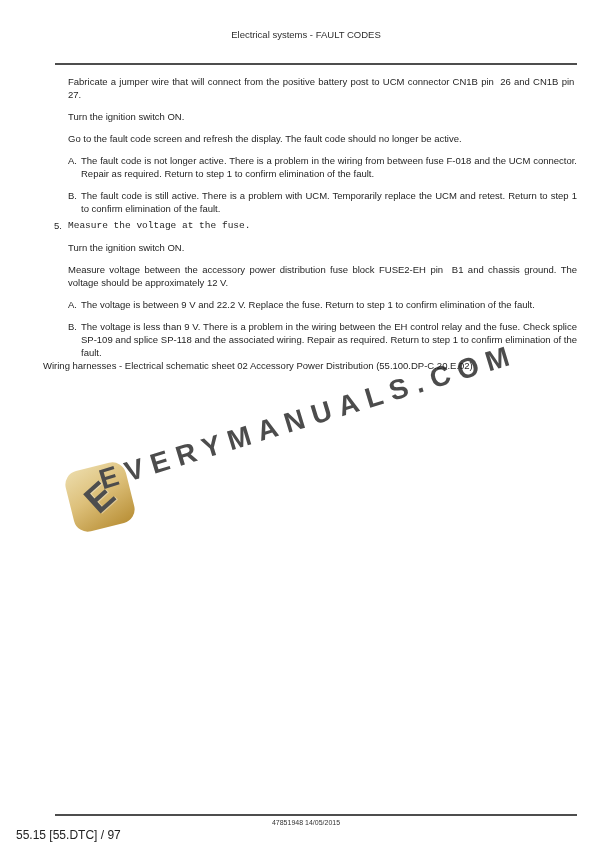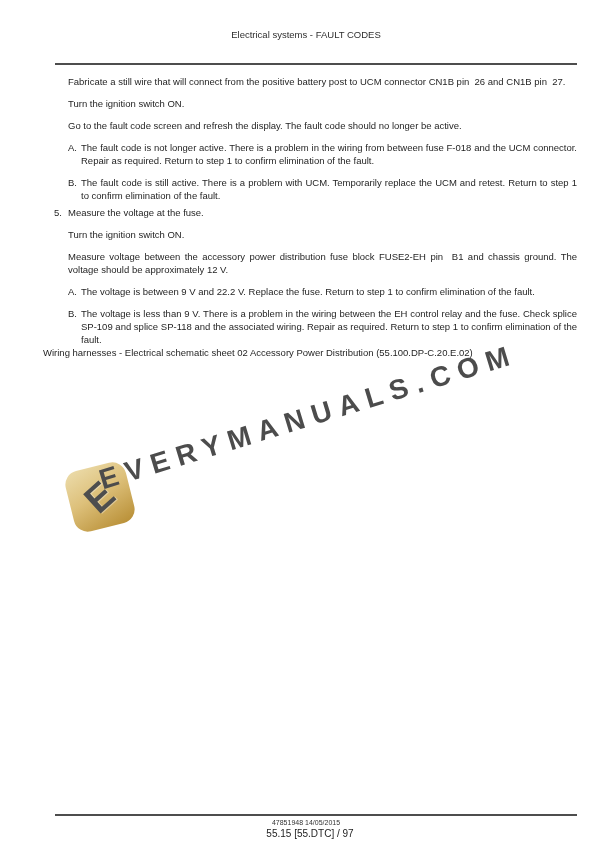--- a/index.html
+++ b/index.html
@@ -87,21 +87,21 @@
     margin-top: 9px;
   }
   .sub-item .marker { flex: 0 0 13px; }
   .sub-item .sub-text { flex: 1; text-align: justify; }
 
   .step-row {
     display: flex;
     margin-top: 4px;
   }
   .step-row .marker { flex: 0 0 14px; }
-  .step-row .step-text { flex: 1; }
+  .step-row .step-text { flex: 1; font-family: Liberation Mono, monospace; }
 
   .refs { margin-left: -11px; margin-top: 0; }
   .refs p { font-weight: bold; text-align: left; }
 
   
   .footer-rule {
     position: absolute;
     top: 814px; left: 55px;
     width: 522px; height: 2px;
     background: #4d4d4d;
@@ -110,23 +110,23 @@
   .footer-doc {
     position: absolute;
     top: 819px; left: 0; right: 0;
     text-align: center;
     font-size: 7px;
     color: #333333;
     z-index: 2;
   }
   .footer-page {
     position: absolute;
-    top: 828px; left: 8px; right: 0;
-    text-align: center;
-    font-size: 10px;
+    top: 828px; left: 16px; right: 0;
+    text-align: left;
+    font-size: 12px;
     color: #222222;
     z-index: 2;
   }
 </style>
 </head>
 <body>
 
 <div class="page">
 
   <div class="header-title">Electrical systems - FAULT CODES</div>
@@ -135,21 +135,21 @@
   <div class="watermark">
     <div class="wm-logo">
       <span class="wm-logo-letter">E</span>
     </div>
     <div class="wm-text">EVERYMANUALS.COM</div>
   </div>
 
   <div class="content">
 
     <div class="step-content">
-      <p><span>Fabricate a still wire that will connect from the positive battery post to UCM connector </span><span class="b">CN1B pin&nbsp; 26</span><span> and </span><span class="b">CN1B pin&nbsp; 27</span><span>.</span></p>
+      <p><span>Fabricate a jumper wire that will connect from the positive battery post to UCM connector </span><span class="b">CN1B pin&nbsp; 26</span><span> and </span><span class="b">CN1B pin&nbsp; 27</span><span>.</span></p>
       <p><span>Turn the ignition switch ON.</span></p>
       <p><span>Go to the fault code screen and refresh the display. The fault code should no longer be active.</span></p>
 
       <div class="sub-item">
         <span class="marker">A.</span>
         <div class="sub-text"><span>The fault code is not longer active. There is a problem in the wiring from between fuse F-018 and the UCM connector. Repair as required. Return to step </span><span class="b">1</span><span> to confirm elimination of the fault.</span></div>
       </div>
 
       <div class="sub-item">
         <span class="marker">B.</span>

